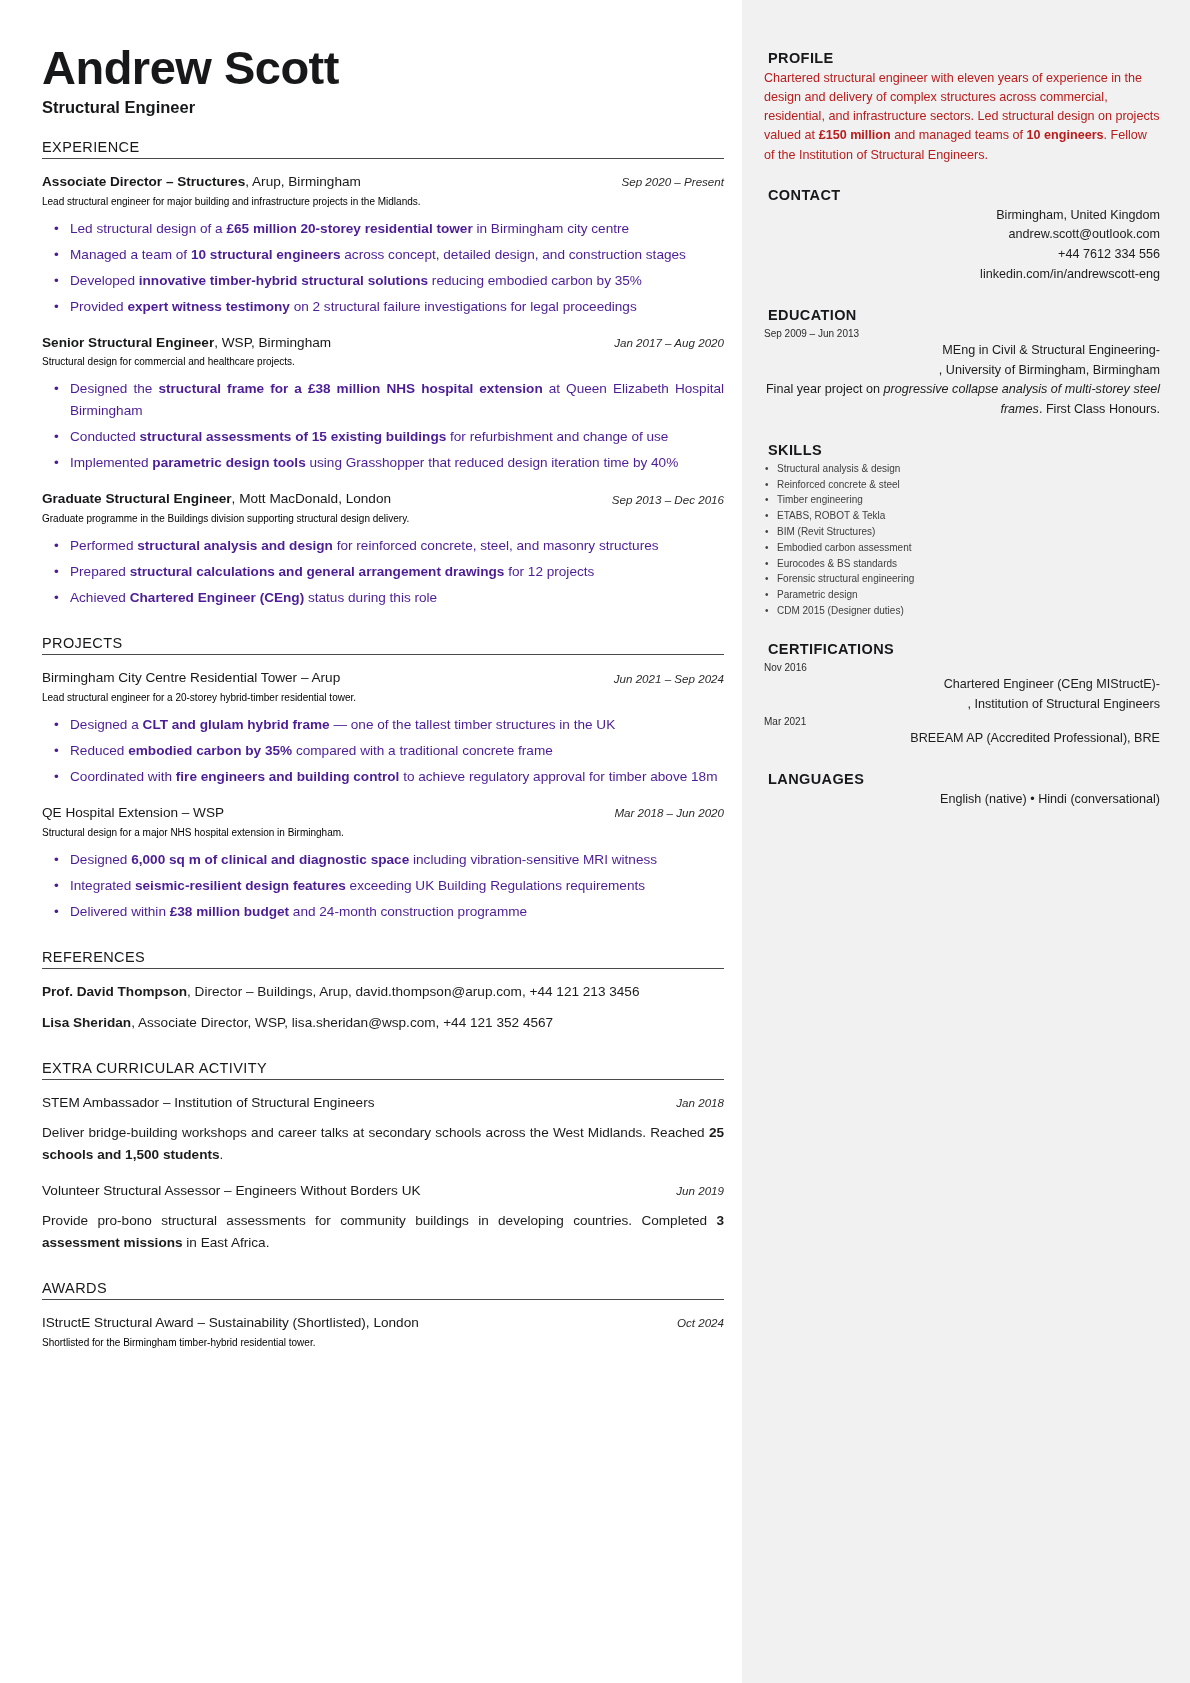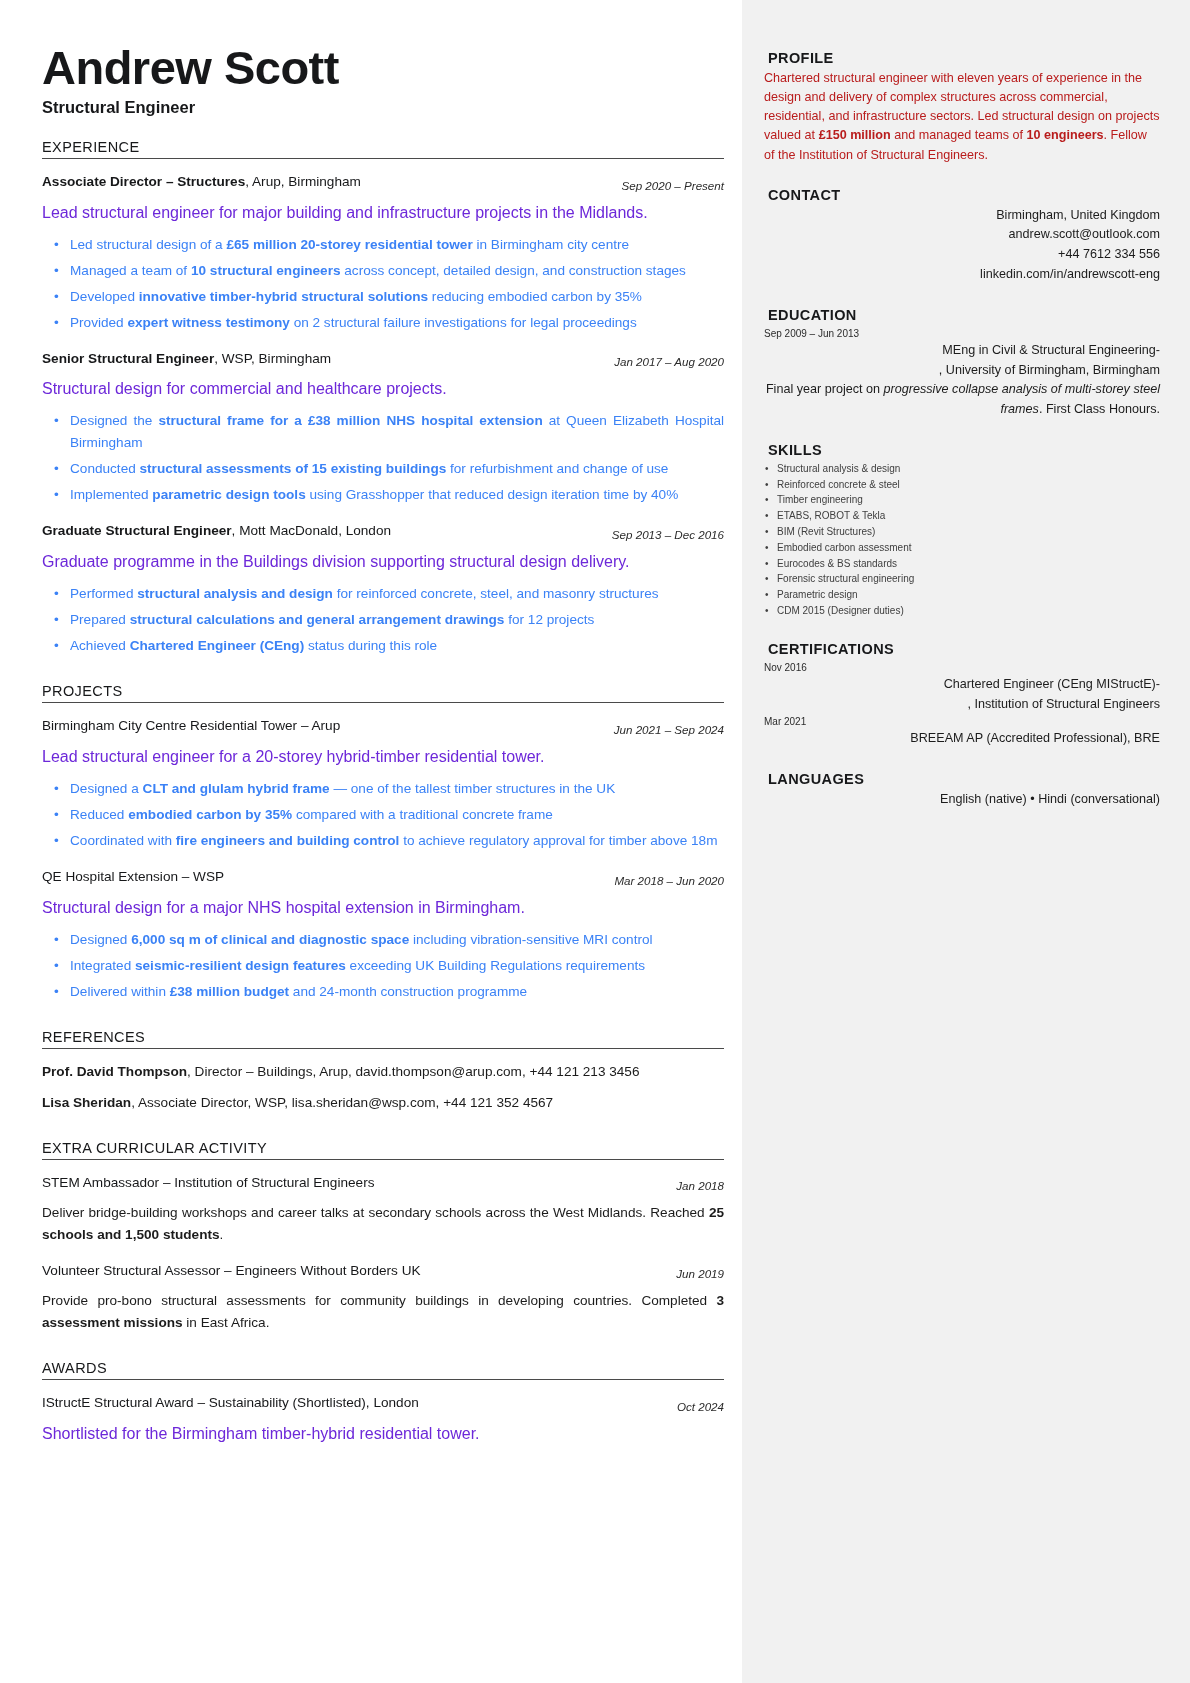--- a/index.html
+++ b/index.html
@@ -16,28 +16,28 @@
   .main { width:742px; box-sizing:border-box; padding:44px 18px 16px 42px; }
 
   .name { font-size:47px; font-weight:bold; letter-spacing:-0.5px; line-height:1.02; margin:0 0 6px 0; color:#17181a; }
   .role { font-size:16.5px; font-weight:bold; margin:0 0 22px 0; color:#17181a; }
 
   .sec-head { font-size:14.5px; font-weight:normal; letter-spacing:0.4px; color:#17181a; margin:0 0 3px 0; }
   .sec-rule { border:0; border-top:1.3px solid #4a4a4a; margin:0 0 13px 0; }
   .section { margin-bottom:26px; }
 
   .entry { margin-bottom:15px; }
-  .entry-top { display:flex; align-items:flex-end; justify-content:space-between; gap:14px; }
+  .entry-top { display:flex; align-items:center; justify-content:space-between; gap:14px; }
   .entry-title { font-size:13.6px; line-height:1.45; color:#17181a; flex:1; }
   .entry-title b { font-weight:bold; }
   .entry-date { font-size:11.6px; font-style:italic; color:#2b2b2b; white-space:nowrap; }
-  .entry-sub { font-size:16px; line-height:1.5; color:#6d28d9; margin-top:9px; }
+  .entry-sub { font-size:10px; line-height:1.5; color:#000000; margin-top:2px; }
 
   ul.bullets { list-style:none; margin:9px 0 0 0; padding:0; }
-  ul.bullets li { position:relative; padding-left:28px; font-size:13.6px; line-height:1.62; text-align:justify; margin-bottom:4px; color:#3b82f6; }
+  ul.bullets li { position:relative; padding-left:28px; font-size:13.6px; line-height:1.62; text-align:justify; margin-bottom:4px; color:#4c1d95; }
   ul.bullets li:before { content:"•"; position:absolute; left:12px; top:0; }
   ul.bullets li b { font-weight:bold; }
 
   .ref-line { font-size:13.6px; line-height:1.5; margin-bottom:11px; }
   .ref-line b { font-weight:bold; }
 
   .plain-desc { font-size:13.6px; line-height:1.6; text-align:justify; margin-top:10px; }
 
   
   .side { width:448px; box-sizing:border-box; background:#f1f1f1; padding:50px 30px 0 22px; }
@@ -122,21 +122,21 @@
               <li><span>Coordinated with </span><b>fire engineers and building control</b><span> to achieve regulatory approval for timber above 18m</span></li>
             </ul>
           </div>
           <div class="entry">
             <div class="entry-top">
               <div class="entry-title">QE Hospital Extension – WSP</div>
               <div class="entry-date">Mar 2018 – Jun 2020</div>
             </div>
             <div class="entry-sub">Structural design for a major NHS hospital extension in Birmingham.</div>
             <ul class="bullets">
-              <li><span>Designed </span><b>6,000 sq m of clinical and diagnostic space</b><span> including vibration-sensitive MRI control</span></li>
+              <li><span>Designed </span><b>6,000 sq m of clinical and diagnostic space</b><span> including vibration-sensitive MRI witness</span></li>
               <li><span>Integrated </span><b>seismic-resilient design features</b><span> exceeding UK Building Regulations requirements</span></li>
               <li><span>Delivered within </span><b>£38 million budget</b><span> and 24-month construction programme</span></li>
             </ul>
           </div>
         </div>
     </div>
 
     <div class="section">
       <div class="sec-head">REFERENCES</div>
       <hr class="sec-rule">

